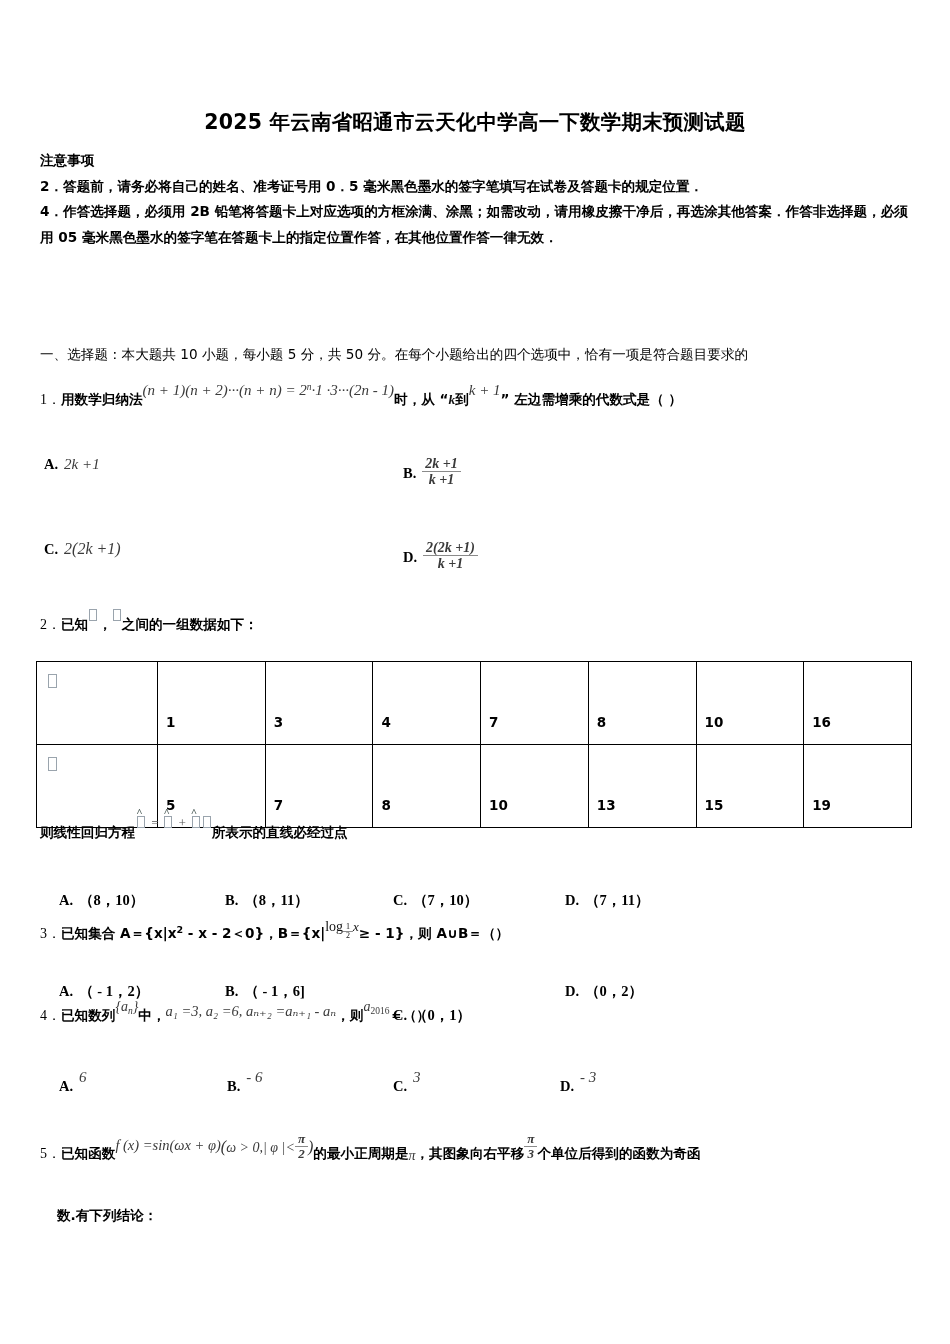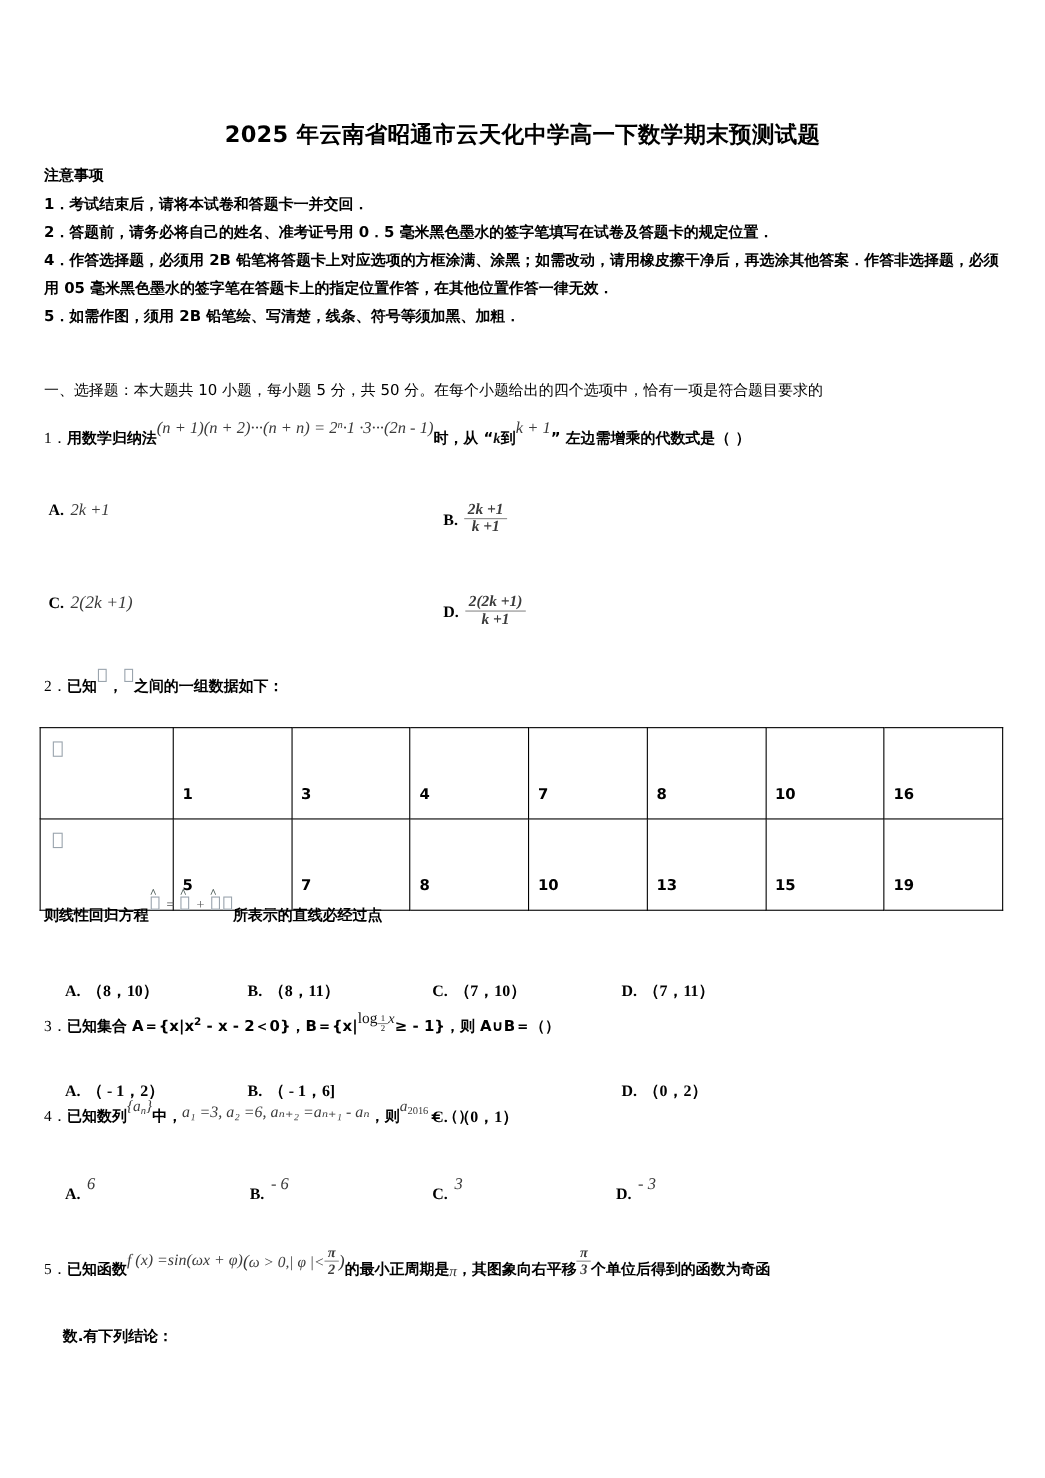--- a/index.html
+++ b/index.html
@@ -188,24 +188,22 @@
 </style>
 </head>
 <body>
 
 <div class="page">
 
   <div class="doc-title">2025 年云南省昭通市云天化中学高一下数学期末预测试题</div>
 
   <div class="notice">
     <div class="notice-heading">注意事项</div>
-    <div class="notice-line">1．考试结束后，请将本试卷和答题卡一并交回．</div>
     <div class="notice-line">2．答题前，请务必将自己的姓名、准考证号用 0．5 毫米黑色墨水的签字笔填写在试卷及答题卡的规定位置．</div>
     <div class="notice-line">4．作答选择题，必须用 2B 铅笔将答题卡上对应选项的方框涂满、涂黑；如需改动，请用橡皮擦干净后，再选涂其他答案．作答非选择题，必须用 05 毫米黑色墨水的签字笔在答题卡上的指定位置作答，在其他位置作答一律无效．</div>
-    <div class="notice-line">5．如需作图，须用 2B 铅笔绘、写清楚，线条、符号等须加黑、加粗．</div>
   </div>
 
   <div class="section-header">一、选择题：本大题共 10 小题，每小题 5 分，共 50 分。在每个小题给出的四个选项中，恰有一项是符合题目要求的</div>
 
   <div class="q" style="left:40px; top:386px; width:880px;">
     <span class="qnum">1．</span><span>用数学归纳法</span><span class="math raise"><span>(n + 1)(n + 2)</span><span>···</span><span>(n + n) = 2</span><span class="sup">n</span><span>·1 ·3···(2n - 1)</span></span><span>时，从 “</span><span class="math dark" style="font-weight:bold;font-size:13.5px;">k</span><span>到</span><span class="math raise">k + 1</span><span>” 左边需增乘的代数式是（    ）</span>
   </div>
 
   <div class="opts" style="left:0; top:0;">
     <div class="opt" style="left:44px; top:456px;">

